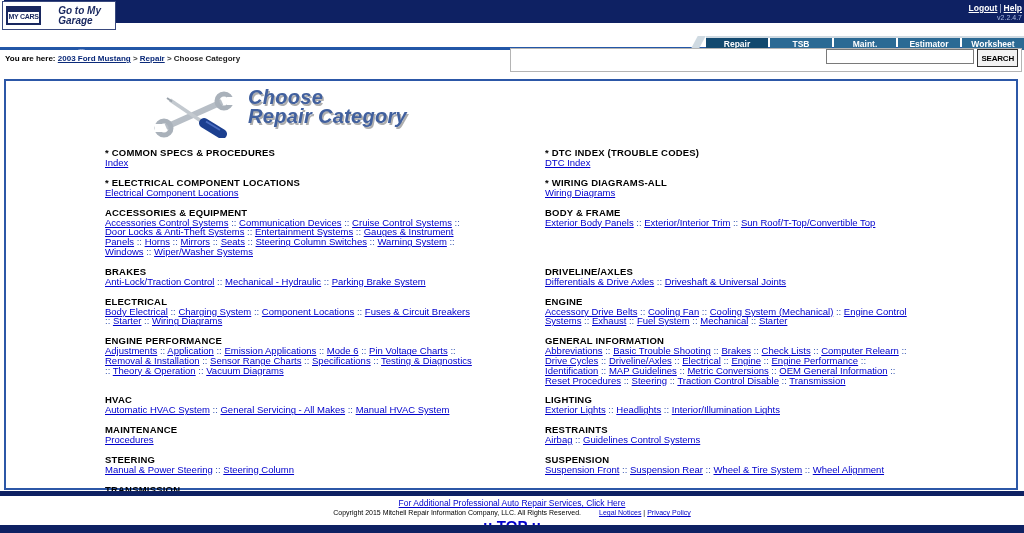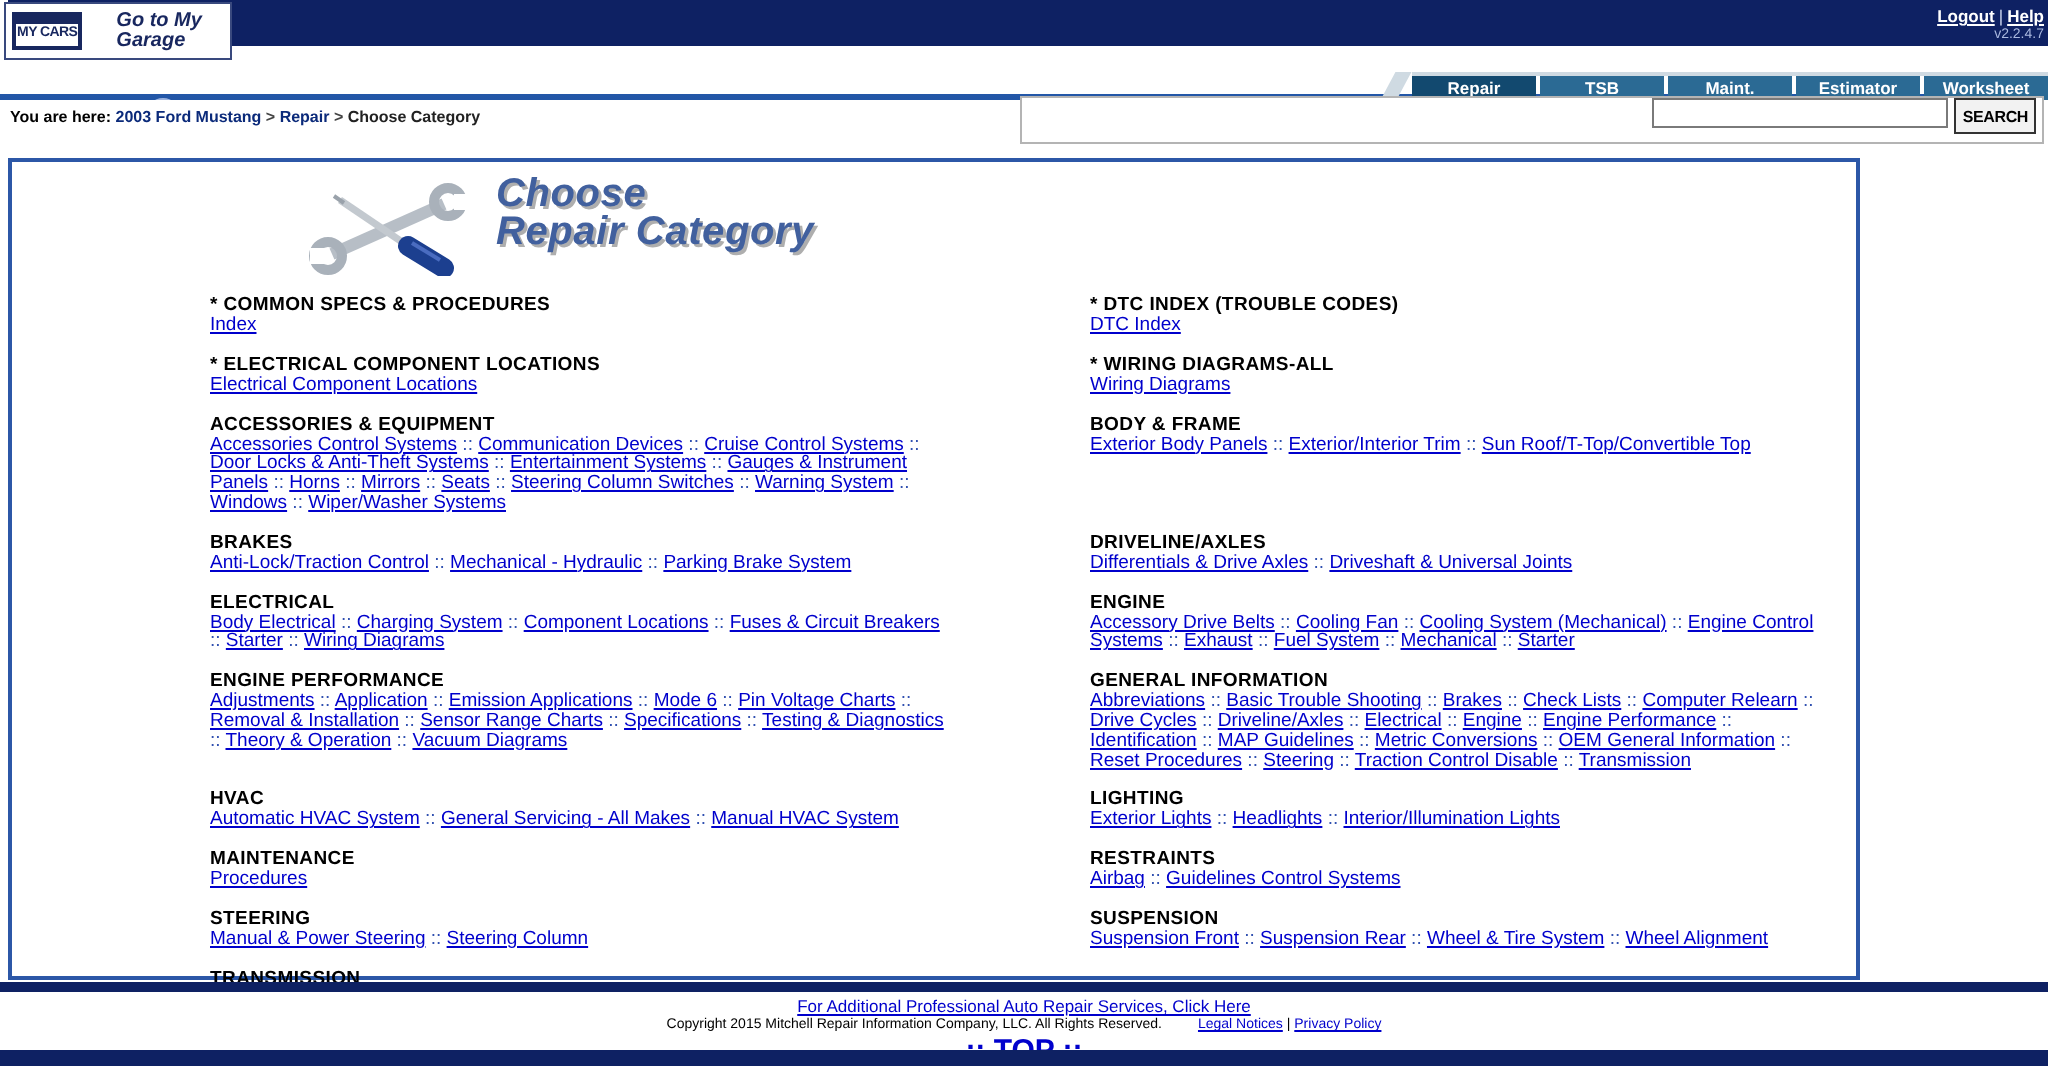--- a/index.html
+++ b/index.html
@@ -39,33 +39,33 @@
   .tab.active{background:#12496F;}
   .tab-diag{position:absolute;top:36px;right:322px;width:8px;height:14px;background:#CFDAE2;
             transform:skewX(-28deg);}
   .tab-strip{position:absolute;top:50px;right:0;width:345px;height:4px;background:#1C5A83;
              clip-path:polygon(10px 0,100% 0,100% 100%,0 100%);}
 
   
   .crumbrow{position:absolute;left:0;top:50px;width:1024px;height:29px;background:#fff;}
   .breadcrumb{position:absolute;left:5px;top:4px;font-size:8px;color:#000;}
   .bc-prefix{font-weight:bold;}
-  .bc-link{color:#0b2a7a;font-weight:bold;cursor:pointer;}
+  .bc-link{color:#0b2a7a;font-weight:bold;text-decoration:underline;cursor:pointer;}
   .bc-current{color:#222;font-weight:bold;}
   .bc-sep{color:#444;font-weight:bold;}
 
   
   .search-panel{position:absolute;top:48px;right:2px;width:512px;height:24px;background:#fff;
                 border:1px solid #b4b4b4;display:flex;align-items:flex-start;justify-content:flex-end;box-sizing:border-box;}
   .search-input{width:142px;height:13px;border:1px solid #7a7a7a;font-size:9px;padding:0 2px;margin-right:3px;}
   .search-btn{height:18px;border:1px solid #333;background:#f2f2f2;font-size:8px;font-weight:bold;
               font-family:"Liberation Sans",sans-serif;padding:0 3px;margin-right:3px;cursor:pointer;letter-spacing:-0.2px;}
 
   
-  .main-panel{position:absolute;left:4px;top:79px;width:926px;height:411px;background:#fff;
+  .main-panel{position:absolute;left:4px;top:79px;width:1014px;height:411px;background:#fff;
               border:2px solid #2C57A7;box-sizing:border-box;}
   .title-block{position:absolute;left:148px;top:7px;display:flex;align-items:flex-start;}
   .title-text{margin-left:12px;color:#41609E;font-size:20px;line-height:19px;font-weight:bold;font-style:italic;
               text-shadow:1.5px 1.5px 0 #aeaeae;letter-spacing:0.3px;}
 
   
   .cat-grid{position:absolute;left:99px;top:66px;display:grid;grid-template-columns:368px 368px;
             column-gap:72px;row-gap:9px;}
   .cat-heading{font-size:9.5px;font-weight:bold;color:#000;letter-spacing:0.2px;}
   .cat-links{font-size:9.5px;line-height:9.8px;color:#2020c0;}

